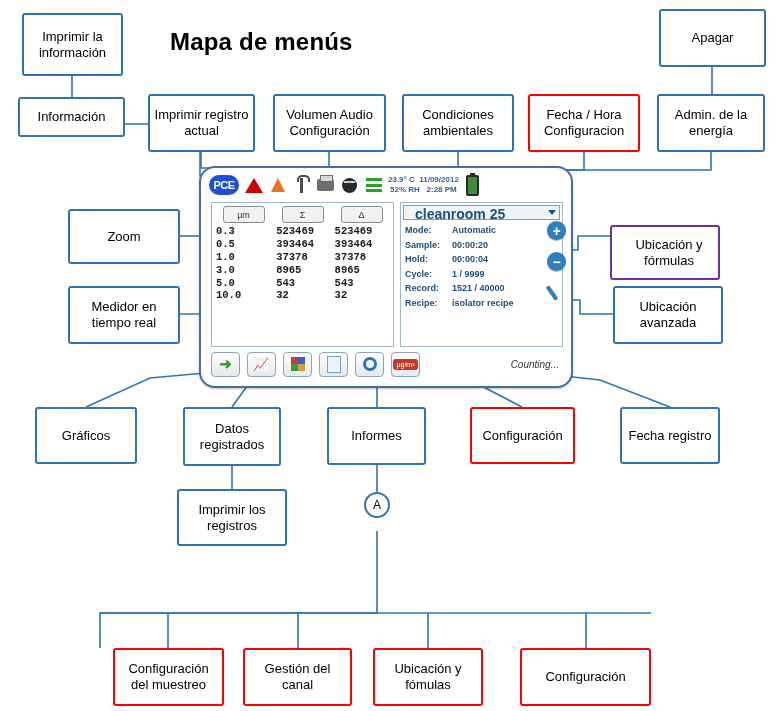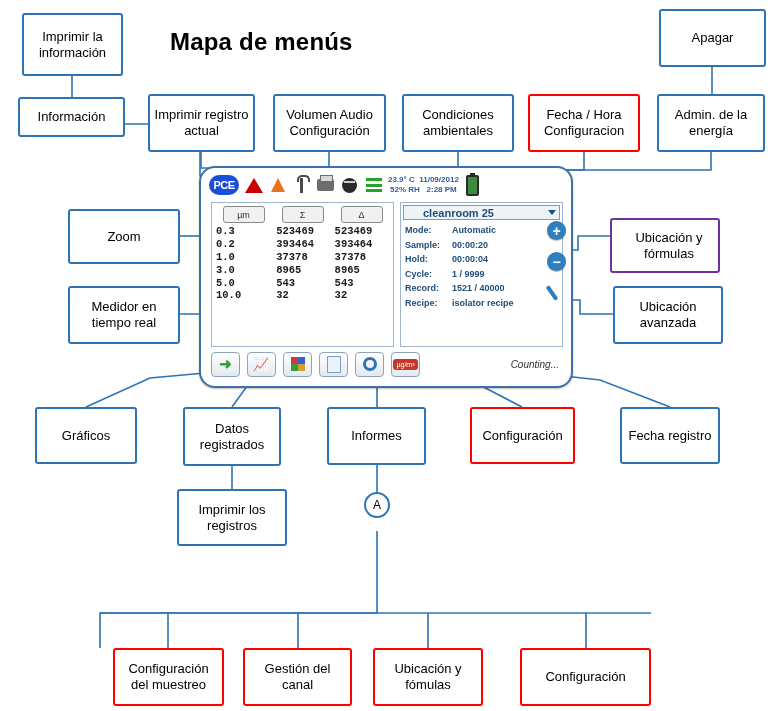--- a/index.html
+++ b/index.html
@@ -257,26 +257,25 @@
     border: 1px solid #9fb6cf;
     box-sizing: border-box;
     background: #fff;
     position: relative;
     padding: 2px;
   }
   .dd {
     height: 15px;
     border: 1px solid #7c9cc0;
     background: #eef3f8;
-    font-size: 11px;
+    font-size: 14px;
     color: #1f4e79;
     font-weight: bold;
     display: flex;
-    align-items: center;
-    padding: 0 19px;
+    padding: 0 11px;
     box-sizing: border-box;
     position: relative;
   }
   .dd .cv {
     position: absolute;
     right: 3px;
     top: 4px;
     width: 0; height: 0;
     border-left: 4px solid transparent;
     border-right: 4px solid transparent;
@@ -448,21 +447,21 @@
       </div>
       <div class="box" style="left: 659px; top: 9px; width: 107px; height: 58px;">
         <span>Apagar</span>
       </div>
       <div class="box" style="left: 68px; top: 209px; width: 112px; height: 55px;">
         <span>Zoom</span>
       </div>
       <div class="box" style="left: 68px; top: 286px; width: 112px; height: 58px;">
         <span>Medidor en tiempo real</span>
       </div>
-      <div class="box purple" style="left: 610px; top: 218px; width: 110px; height: 55px; padding-left: 12px;">
+      <div class="box purple" style="left: 610px; top: 225px; width: 110px; height: 55px; padding-left: 12px;">
         <span>Ubicación y fórmulas</span>
       </div>
       <div class="box" style="left: 613px; top: 286px; width: 110px; height: 58px;">
         <span>Ubicación avanzada</span>
       </div>
       <div class="box" style="left: 35px; top: 407px; width: 102px; height: 57px;">
         <span>Gráficos</span>
       </div>
       <div class="box" style="left: 183px; top: 407px; width: 98px; height: 59px;">
         <span>Datos registrados</span>
@@ -537,21 +536,21 @@
           <div class="chip">Δ</div>
         </div>
         <table class="counts">
           <tbody id="counts-body">
               <tr>
                 <td class="sz">0.3</td>
                 <td>523469</td>
                 <td>523469</td>
               </tr>
               <tr>
-                <td class="sz">0.2</td>
+                <td class="sz">0.5</td>
                 <td>393464</td>
                 <td>393464</td>
               </tr>
               <tr>
                 <td class="sz">1.0</td>
                 <td>37378</td>
                 <td>37378</td>
               </tr>
               <tr>
                 <td class="sz">3.0</td>

